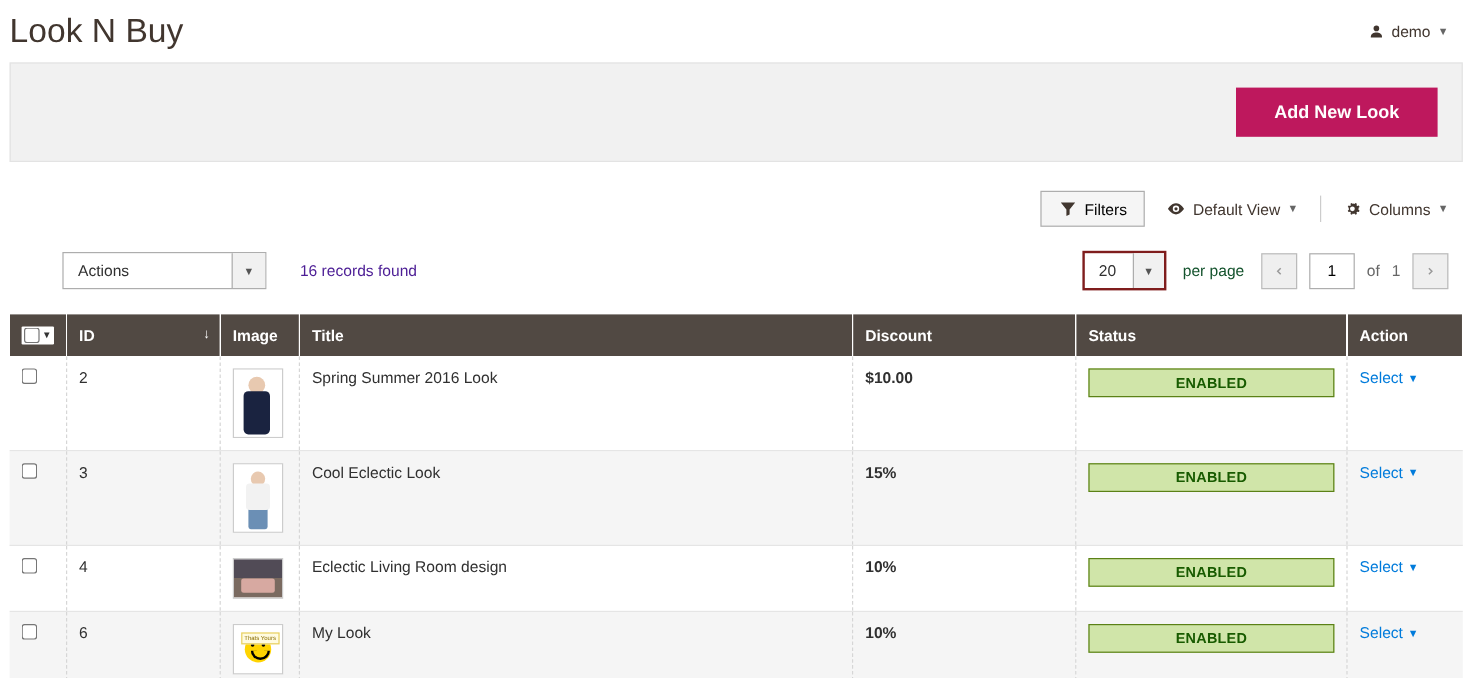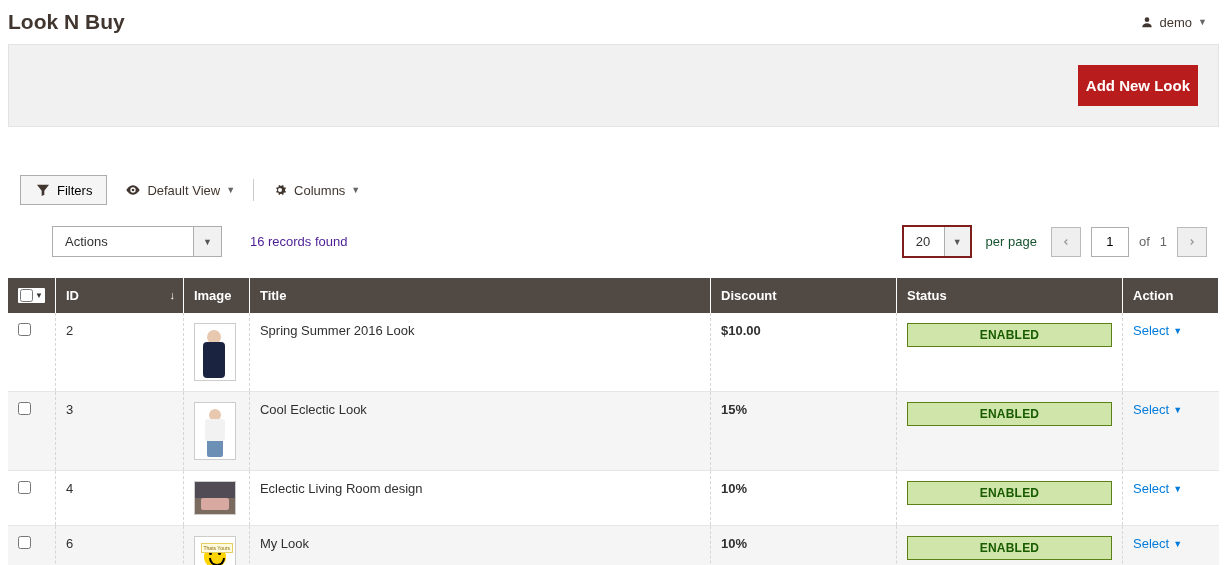--- a/index.html
+++ b/index.html
@@ -1,24 +1,24 @@
 <!DOCTYPE html>
 <html><head>
 <meta charset="utf-8">
 <style>
 * { box-sizing: border-box; margin: 0; padding: 0; }
 body { font-family: 'Helvetica Neue', Arial, sans-serif; font-size: 13px; color: #303030; background: #fff; width: 1227px; }
 .header { display: flex; justify-content: space-between; align-items: center; padding: 10px 20px 10px 8px; }
-.page-title { font-size: 21px; font-weight: 700; color: #41362f; }
+.page-title { font-size: 28px; font-weight: 400; color: #41362f; }
 .user-menu { display: flex; align-items: center; gap: 6px; cursor: pointer; color: #41362f; }
 .user-icon { width: 14px; height: 14px; }
 .caret { font-size: 9px; color: #666; }
 .action-bar { background: #f1f1f1; border: 1px solid #e3e3e3; padding: 20px 20px; display: flex; justify-content: flex-end; margin: 0 8px; }
-.btn-primary { background: #b91c1c; color: #fff; border: none; padding: 12px 8px; font-size: 15px; font-weight: 600; cursor: pointer; }
-.toolbar-top { display: flex; align-items: center; gap: 18px; padding: 48px 20px 14px 20px; }
+.btn-primary { background: #be185d; color: #fff; border: none; padding: 12px 32px; font-size: 15px; font-weight: 600; cursor: pointer; }
+.toolbar-top { display: flex; justify-content: flex-end; align-items: center; gap: 18px; padding: 24px 20px 14px 20px; }
 .btn-filters { background: #f5f5f5; border: 1px solid #adadad; padding: 6px 14px; display: flex; align-items: center; gap: 6px; cursor: pointer; font-size: 13px; }
 .tb-item { display: flex; align-items: center; gap: 6px; cursor: pointer; font-size: 13px; color: #41362f; }
 .divider-v { width: 1px; height: 22px; background: #ccc; }
 .toolbar-mid { display: flex; justify-content: space-between; align-items: center; padding: 6px 20px 20px 8px; margin-left: 44px; }
 .left-group { display: flex; align-items: center; gap: 28px; }
 .actions-dd { display: flex; border: 1px solid #adadad; background: #fff; }
 .actions-dd .lbl { padding: 7px 12px; width: 140px; font-size: 13px; }
 .actions-dd .car { border-left: 1px solid #adadad; background: #f1f1f1; padding: 7px 9px; font-size: 9px; color: #555; display: flex; align-items: center; }
 .records-found { color: #4c1d95; font-size: 13px; }
 .right-group { display: flex; align-items: center; gap: 14px; }

